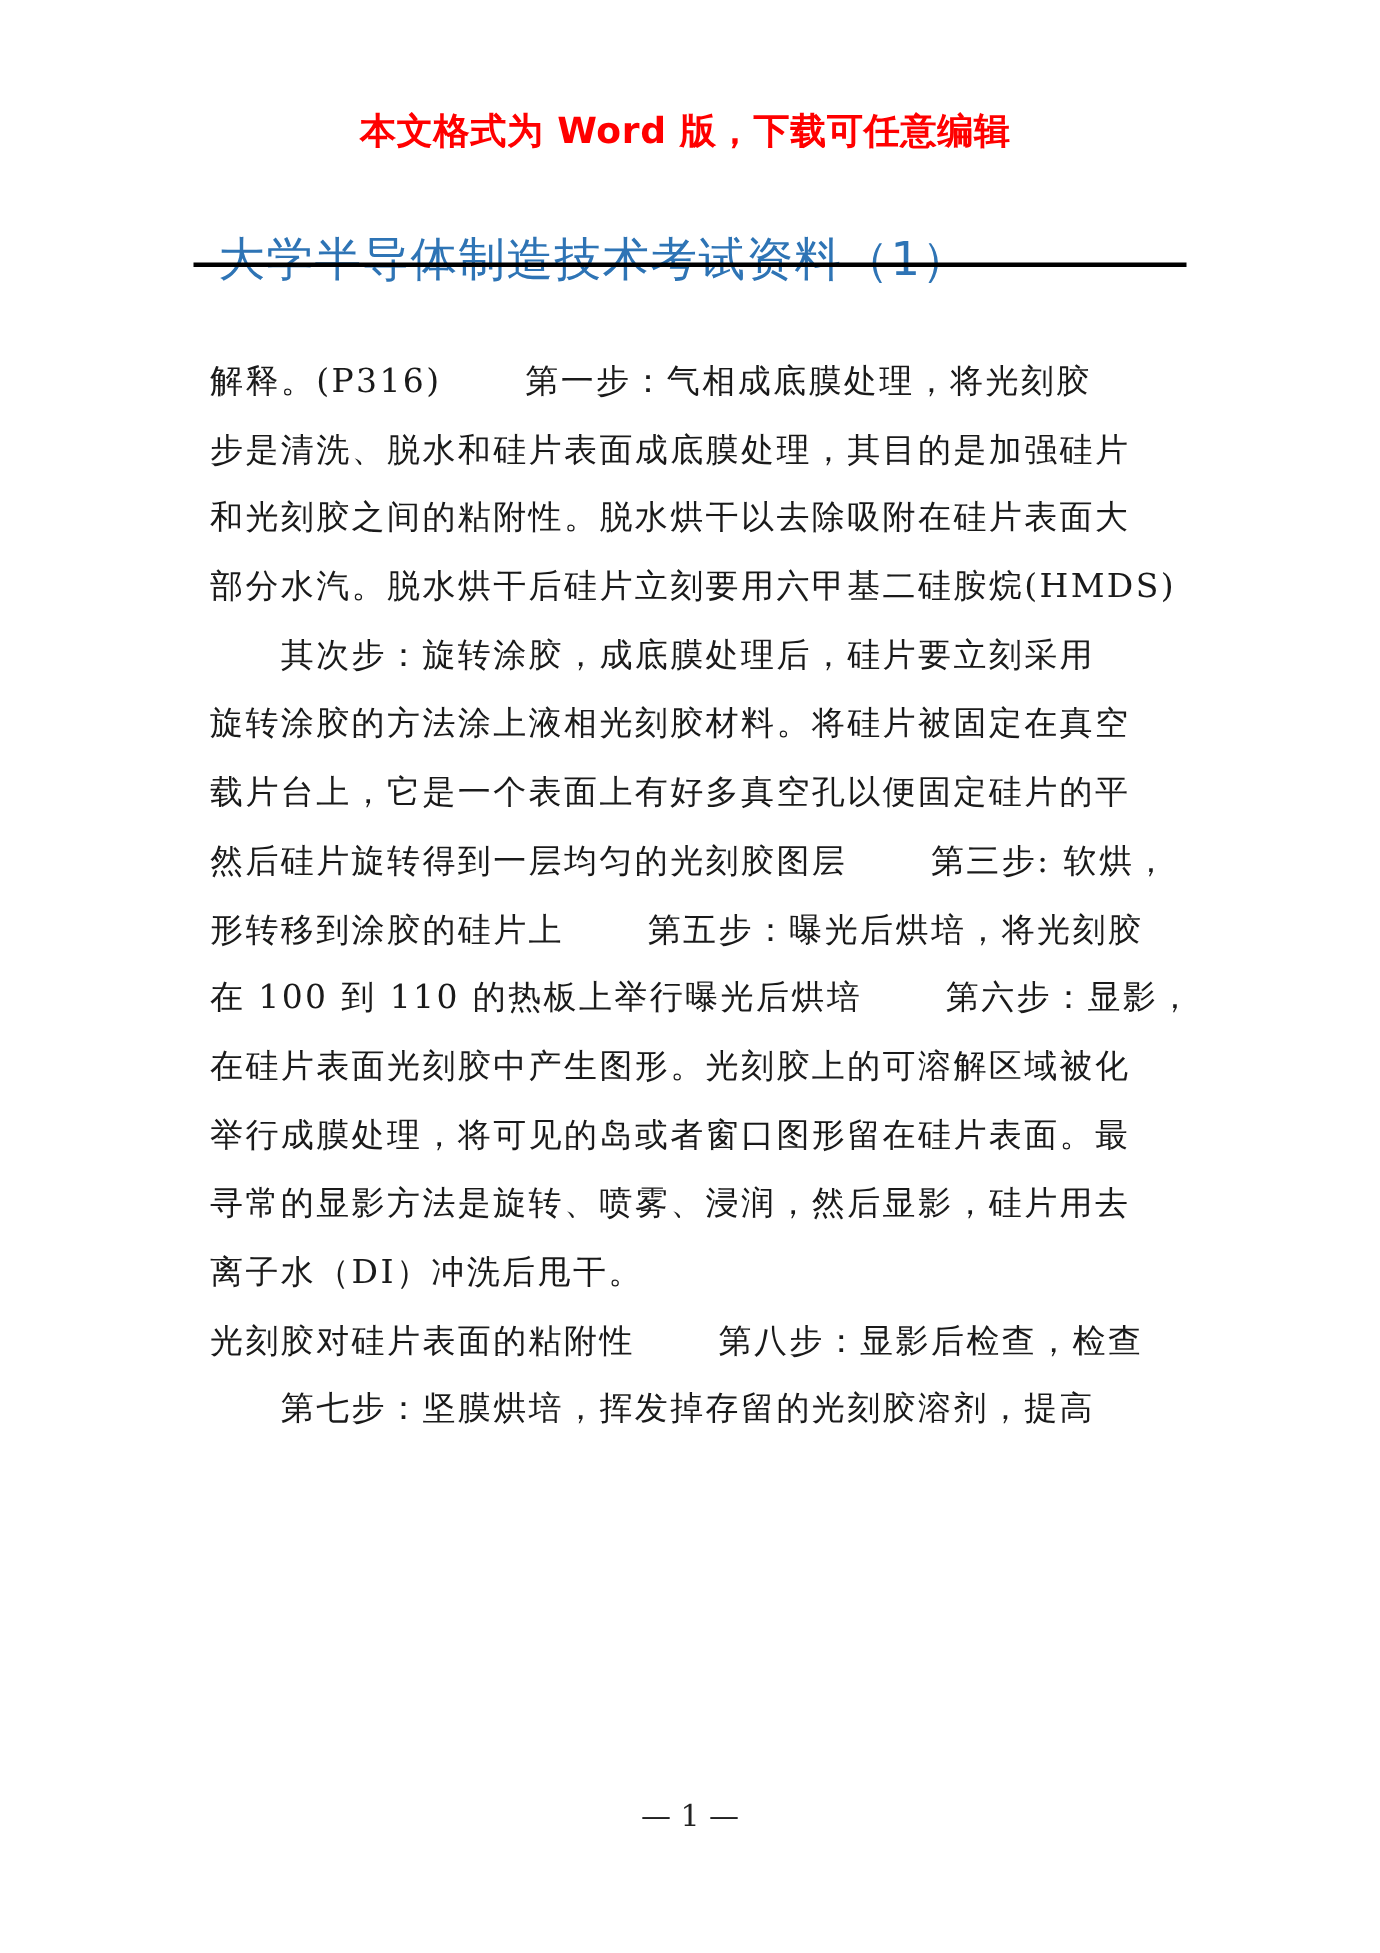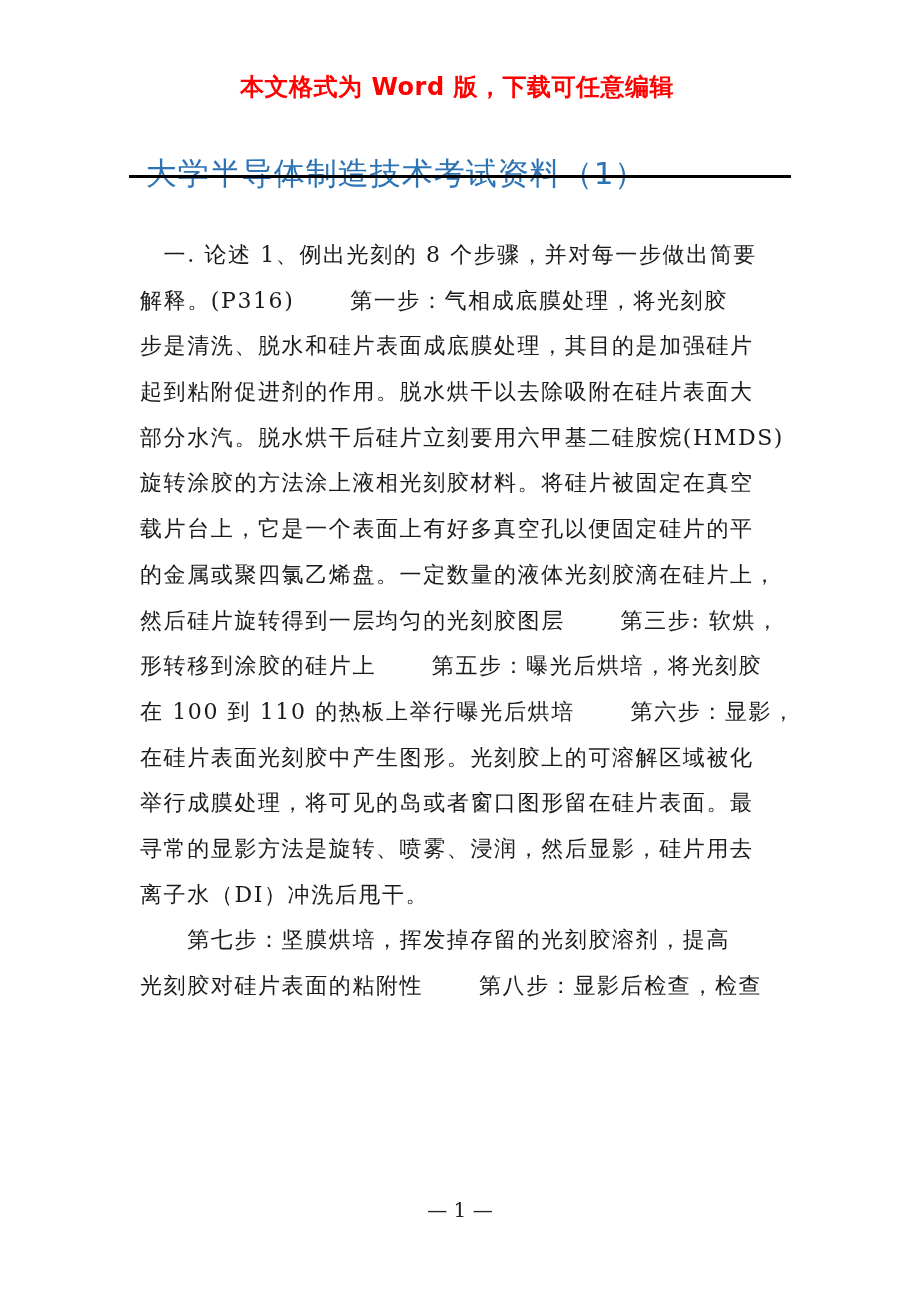--- a/index.html
+++ b/index.html
@@ -76,32 +76,31 @@
     }
   </style>
 </head>
 <body>
 
 <div class="notice">本文格式为 Word 版，下载可任意编辑</div>
 <div class="title">大学半导体制造技术考试资料（1）</div>
 <div class="rule"></div>
 
 <div class="body-text">
-  <span class="line">　一. 论述 1、例出光刻的 8 个步骤，并对每一步做出简要</span>
   <span class="line">解释。(P316)　　 第一步：气相成底膜处理，将光刻胶</span>
   <span class="line">步是清洗、脱水和硅片表面成底膜处理，其目的是加强硅片</span>
-  <span class="line">起到粘附促进剂的作用。脱水烘干以去除吸附在硅片表面大</span>
+  <span class="line">和光刻胶之间的粘附性。脱水烘干以去除吸附在硅片表面大</span>
   <span class="line">部分水汽。脱水烘干后硅片立刻要用六甲基二硅胺烷(HMDS)</span>
+  <span class="line">　　其次步：旋转涂胶，成底膜处理后，硅片要立刻采用</span>
   <span class="line">旋转涂胶的方法涂上液相光刻胶材料。将硅片被固定在真空</span>
   <span class="line">载片台上，它是一个表面上有好多真空孔以便固定硅片的平</span>
-  <span class="line">的金属或聚四氯乙烯盘。一定数量的液体光刻胶滴在硅片上，</span>
   <span class="line">然后硅片旋转得到一层均匀的光刻胶图层　　 第三步: 软烘，</span>
   <span class="line">形转移到涂胶的硅片上　　 第五步：曝光后烘培，将光刻胶</span>
   <span class="line">在 100 到 110 的热板上举行曝光后烘培　　 第六步：显影，</span>
   <span class="line">在硅片表面光刻胶中产生图形。光刻胶上的可溶解区域被化</span>
   <span class="line">举行成膜处理，将可见的岛或者窗口图形留在硅片表面。最</span>
   <span class="line">寻常的显影方法是旋转、喷雾、浸润，然后显影，硅片用去</span>
   <span class="line">离子水（DI）冲洗后甩干。</span>
+  <span class="line">光刻胶对硅片表面的粘附性　　 第八步：显影后检查，检查</span>
   <span class="line">　　第七步：坚膜烘培，挥发掉存留的光刻胶溶剂，提高</span>
-  <span class="line">光刻胶对硅片表面的粘附性　　 第八步：显影后检查，检查</span>
 </div>
 
 <div class="footer">— 1 —</div>
 
 </body></html>

